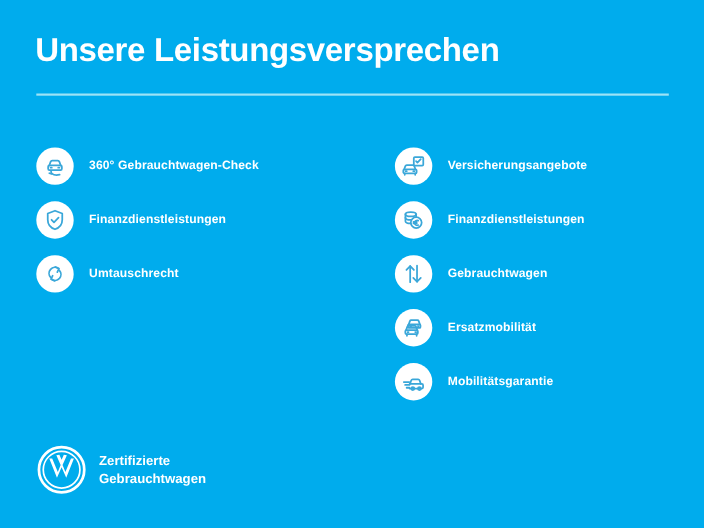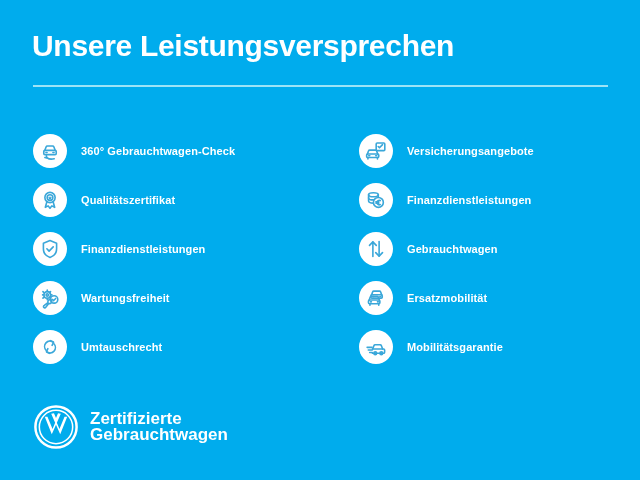--- a/index.html
+++ b/index.html
@@ -108,21 +108,21 @@
   }
   .vw-logo {
     width: 46px;
     height: 46px;
     flex: 0 0 46px;
   }
   .vw-logo svg { display: block; width: 46px; height: 46px; }
   .footer-text {
     margin-left: 11px;
     color: #ffffff;
-    font-size: 17px;
+    font-size: 12px;
     font-weight: bold;
     line-height: 16px;
   }
 </style>
 </head>
 <body>
 
 <div class="slide">
 
   <div class="title">Unsere Leistungsversprechen</div>
@@ -138,57 +138,31 @@
             <path d="M6.3 11.4 7.7 7.6a1.6 1.6 0 0 1 1.5-1h5.6a1.6 1.6 0 0 1 1.5 1l1.4 3.8"></path>
             <rect x="5.2" y="11.3" width="13.6" height="4.6" rx="1.3"></rect>
             <path d="M7.6 13.6h1.2M15.2 13.6h1.2"></path>
             <path d="M9 19.4a5.6 2.4 0 0 0 7.6 1.1"></path>
             <path d="M8.1 17.3 8.6 19.7 6.4 19.1"></path>
           </svg>
         </span>
         <span class="feature-label">360° Gebrauchtwagen-Check</span>
       </div>
 
-      <div class="feature">
-        <span class="badge">
-          <circle cx="12" cy="9.6" r="5.7">
-          <svg viewBox="0 0 24 24">
-            <circle cx="12" cy="9.3" r="5.6"></circle>
-            <circle cx="12" cy="9.3" r="3.1"></circle>
-            <path d="M12 7.5l.7 1.4 1.5.2-1.1 1.1.3 1.5-1.4-.7-1.4.7.3-1.5-1.1-1.1 1.5-.2z" class="fl"></path>
-            <path d="M8.6 13.9 6.9 20l3.1-1.6L12 21l2-2.6 3.1 1.6-1.7-6.1"></path>
-          </svg>
-        </circle>
-          </span>
-        <span class="feature-label">Qualitätszertifikat</span>
-      </div>
 
       <div class="feature">
         <span class="badge">
           <svg viewBox="0 0 24 24">
             <path d="M12 2.8 4.8 5.6v6.1c0 4.5 3 8.1 7.2 9.5 4.2-1.4 7.2-5 7.2-9.5V5.6z"></path>
             <path d="M8.6 11.8 11 14.3l4.5-4.6"></path>
           </svg>
         </span>
         <span class="feature-label">Finanzdienstleistungen</span>
       </div>
 
-      <div class="feature">
-        <span class="badge">
-          <svg viewBox="0 0 24 24">
-            <circle cx="9" cy="8.6" r="3.6"></circle>
-            <circle cx="9" cy="8.6" r="1.3"></circle>
-            <path d="M9 5v-1.6M9 13.8v-1.6M12.6 8.6h1.5M5.4 8.6H3.9M11.5 6.1l1.1-1.1M5.4 11.1l-1.1 1.1M11.5 11.1l1.1 1.1M5.4 6.1 4.3 5"></path>
-            <path d="M13.2 13.6a2.7 2.7 0 0 0-3.4 3.4l-4 3.1a1.4 1.4 0 1 0 1.8 1.8l3-3.9a2.7 2.7 0 0 0 3.3-3.4"></path>
-            <circle cx="16.5" cy="13.6" r="4"></circle>
-            <path d="M14.8 13.6 16 14.8l2.2-2.3"></path>
-          </svg>
-        </span>
-        <span class="feature-label">Wartungsfreiheit</span>
-      </div>
 
       <div class="feature">
         <span class="badge">
           <svg viewBox="0 0 24 24">
             <path d="M15.6 6.8a6 6 0 0 0-8 .7 6 6 0 0 0 .1 8"></path>
             <path d="M12.4 5.1 15.9 6.8 14.3 10.2"></path>
             <path d="M8.4 17.2a6 6 0 0 0 8-.7 6 6 0 0 0-.1-8"></path>
             <path d="M11.6 18.9 8.1 17.2 9.7 13.8"></path>
           </svg>
         </span>

